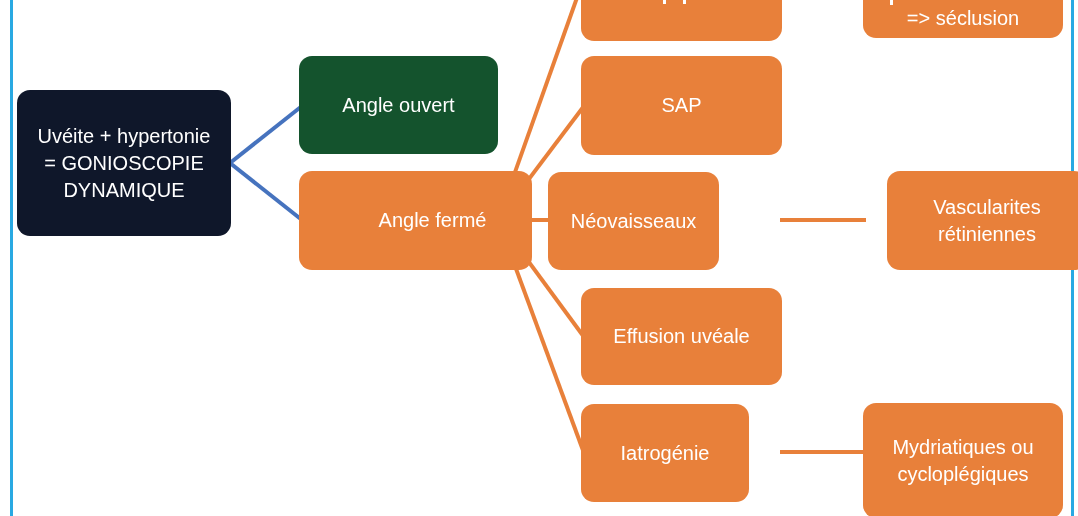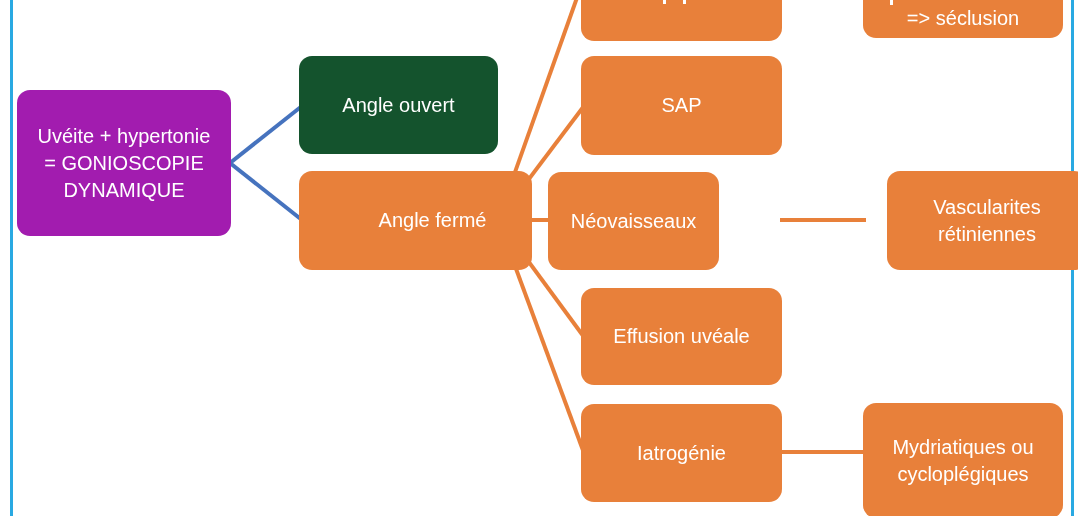--- a/index.html
+++ b/index.html
@@ -12,21 +12,21 @@
   .frame.right{left:1071px;}
   .edges{position:absolute;left:0;top:0;width:1078px;height:516px;}
   .edge-blue{stroke:#4673be;stroke-width:4;}
   .edge-orange{stroke:#e8803a;stroke-width:4;}
   .node{
     position:absolute;border-radius:13px;color:#ffffff;
     display:flex;align-items:center;justify-content:center;
     text-align:center;font-size:20px;line-height:27px;
     white-space:pre-line;
   }
-  .blue{background:#a21caf;}
+  .blue{background:#0f172a;}
   .green{background:#14532d;}
   .orange{background:#e8803a;}
   .node.bottom-anchor{align-items:flex-end;padding-bottom:6px;box-sizing:border-box;}
   .tick{position:absolute;background:#ffffff;}
 </style>
 </head>
 <body>
 
 <div id="stage">
 
@@ -68,21 +68,21 @@
   </div>
 
   <div class="node orange" style="left:548px;top:172px;width:171px;height:98px;text-align:center;">
     <span>Néovaisseaux</span>
   </div>
 
   <div class="node orange" style="left:581px;top:288px;width:201px;height:97px;">
     <span>Effusion uvéale</span>
   </div>
 
-  <div class="node orange" style="left:581px;top:404px;width:201px;height:98px;">
+  <div class="node orange" style="left:581px;top:404px;width:168px;height:98px;">
     <span>Iatrogénie</span>
   </div>
 
   <div class="node orange bottom-anchor" style="left:863px;top:-58px;width:200px;height:96px;">
     <span>=&gt; séclusion</span>
   </div>
 
   <div class="node orange" style="left:863px;top:171px;width:200px;height:99px;margin-left:24px;">
     <span>Vascularites
 rétiniennes</span>

